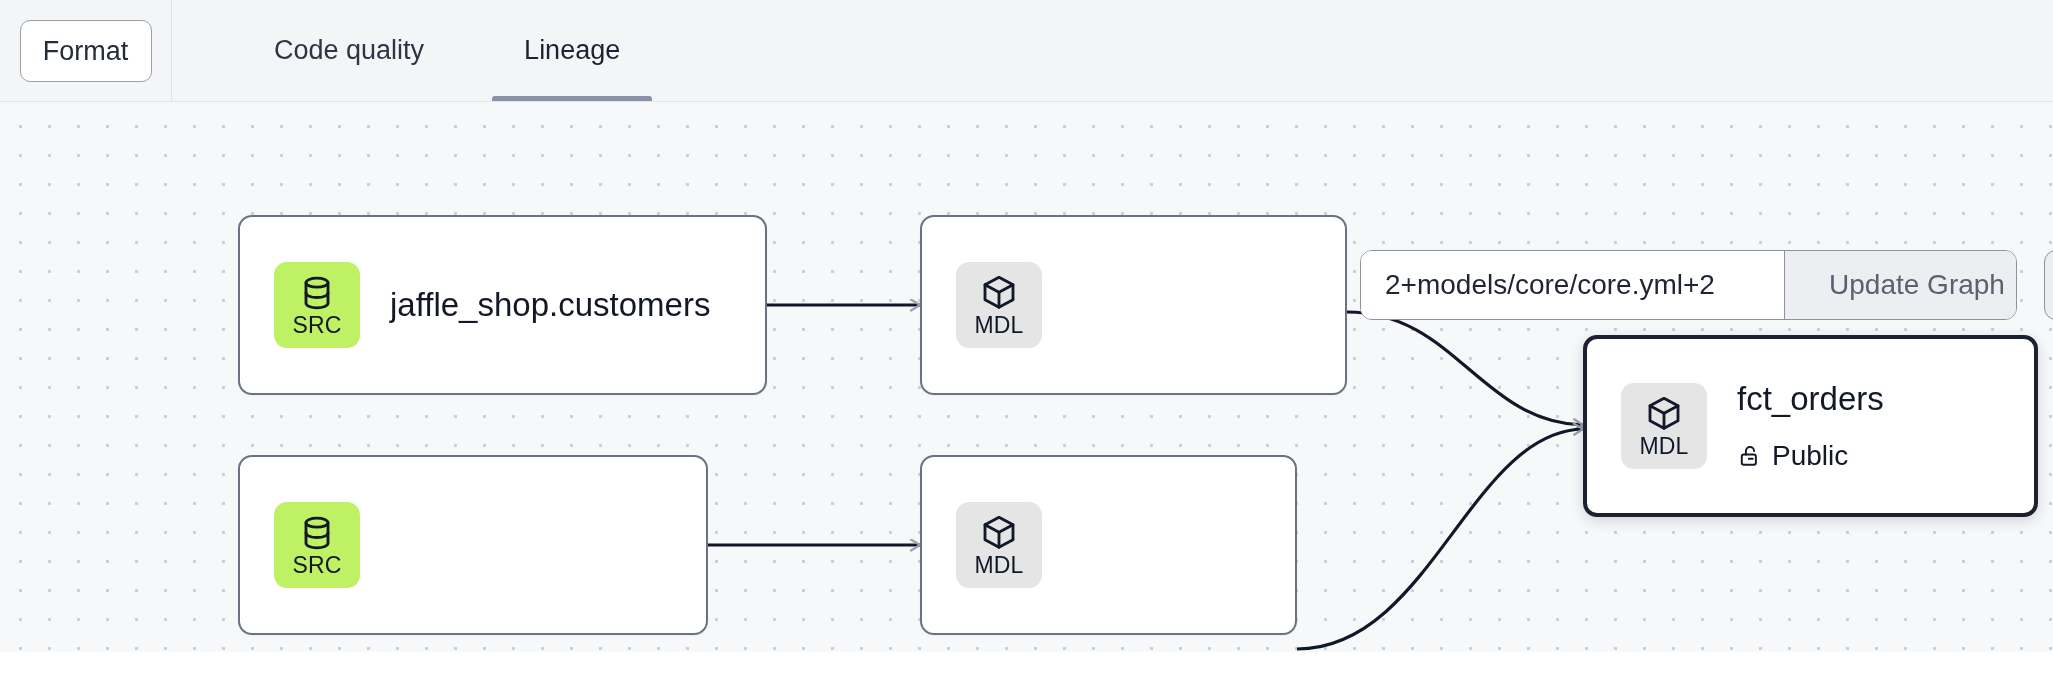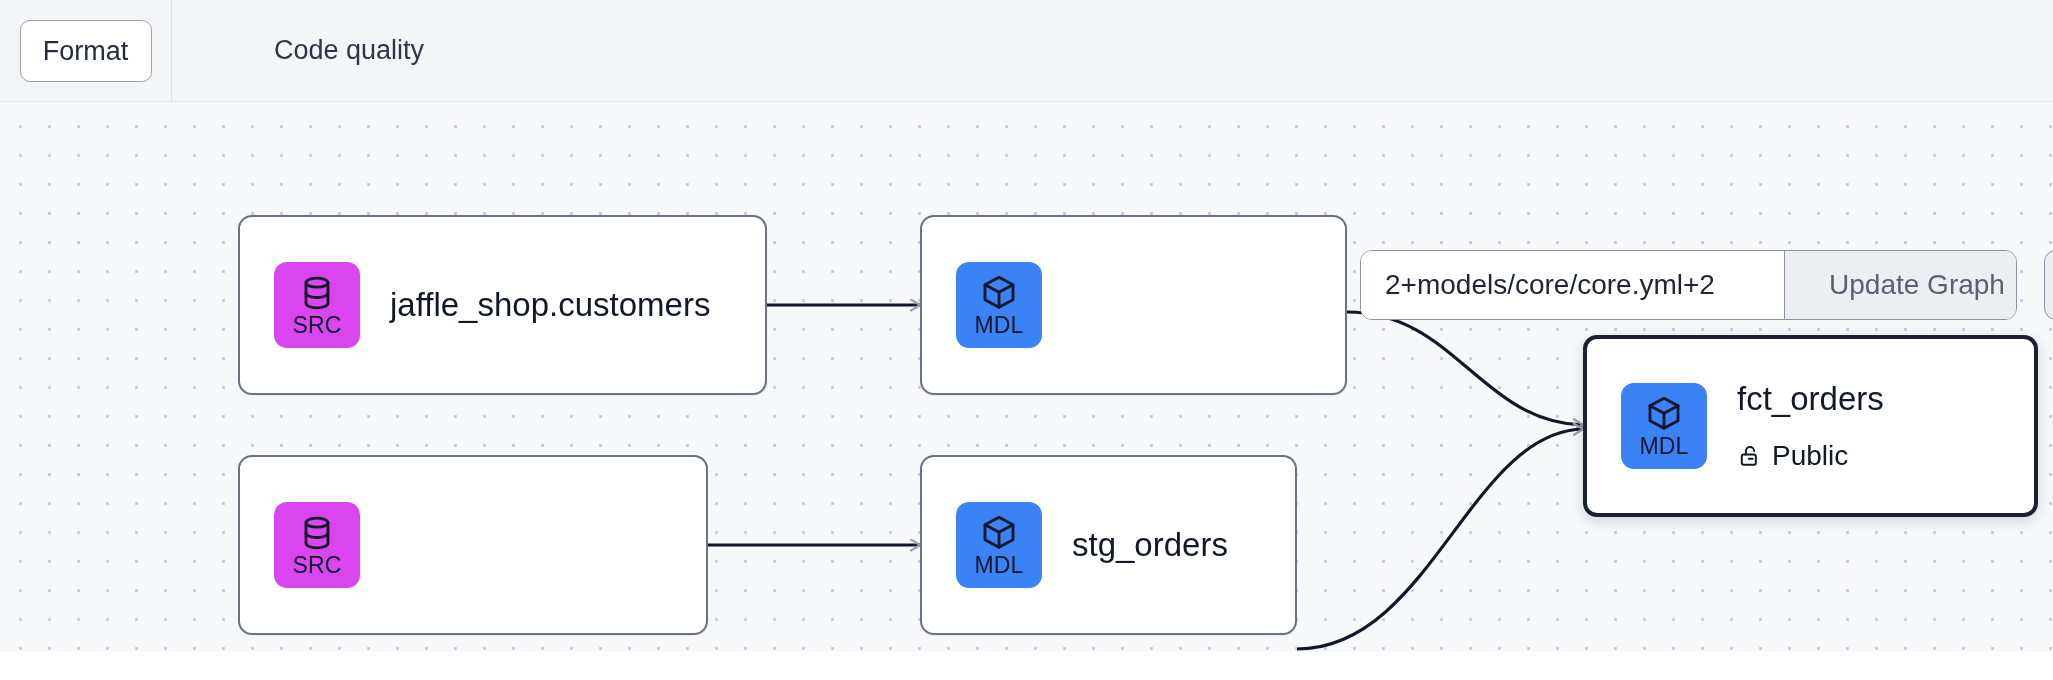--- a/index.html
+++ b/index.html
@@ -132,22 +132,22 @@
     height: 86px;
     border-radius: 13px;
     flex: 0 0 86px;
     display: flex;
     flex-direction: column;
     align-items: center;
     justify-content: center;
     gap: 1px;
   }
 
-  .badge.src { background: #d946ef; }
-  .badge.mdl { background: #3b82f6; text-align: right; }
+  .badge.src { background: #bef264; }
+  .badge.mdl { background: #e5e5e5; text-align: right; }
 
   .badge svg { display: block; }
 
   .badge-label {
     font-size: 23px;
     color: #10182a;
     line-height: 1;
     letter-spacing: 0.2px;
     font-family: "Liberation Sans", sans-serif;
   }
@@ -229,20 +229,21 @@
 <div class="app">
 
   <div class="topbar">
 
     <div class="format-zone">
       <button class="format-button">Format</button>
     </div>
 
     <div class="tabs">
       <div class="tab">Code quality</div>
+      <div class="tab active">Lineage</div>
     </div>
 
   </div>
 
   <div class="canvas">
 
     <svg class="edges" viewBox="0 0 2053 578">
       <defs>
         <marker id="arrow" markerWidth="13" markerHeight="13" refX="11" refY="6.5" orient="auto" markerUnits="userSpaceOnUse">
           <path d="M 2 1 L 11 6.5 L 2 12" fill="none" stroke="#98a0ae" stroke-width="2.2" stroke-linecap="round" stroke-linejoin="round"></path>
@@ -295,23 +296,20 @@
     </div>
 
     <div class="node" style="left:920px; top:353px; width:377px; height:180px;">
       <div class="badge mdl">
         <svg width="40" height="40" viewBox="0 0 24 24" fill="none" stroke="#111827" stroke-width="1.7" stroke-linecap="round" stroke-linejoin="round">
           <path d="M12 2.6 L20.4 7.1 L20.4 16.1 L12 20.6 L3.6 16.1 L3.6 7.1 Z"></path>
           <path d="M3.6 7.1 L12 11.6 L20.4 7.1"></path>
           <path d="M12 11.6 L12 20.6"></path>
         </svg>
         <span class="badge-label">MDL</span>
-      </div>
-      <div class="node-text">
-        <div class="node-title">stg_orders</div>
       </div>
     </div>
 
     <div class="node selected" style="left:1583px; top:233px; width:455px; height:182px;">
       <div class="badge mdl">
         <svg width="40" height="40" viewBox="0 0 24 24" fill="none" stroke="#111827" stroke-width="1.7" stroke-linecap="round" stroke-linejoin="round">
           <path d="M12 2.6 L20.4 7.1 L20.4 16.1 L12 20.6 L3.6 16.1 L3.6 7.1 Z"></path>
           <path d="M3.6 7.1 L12 11.6 L20.4 7.1"></path>
           <path d="M12 11.6 L12 20.6"></path>
         </svg>

